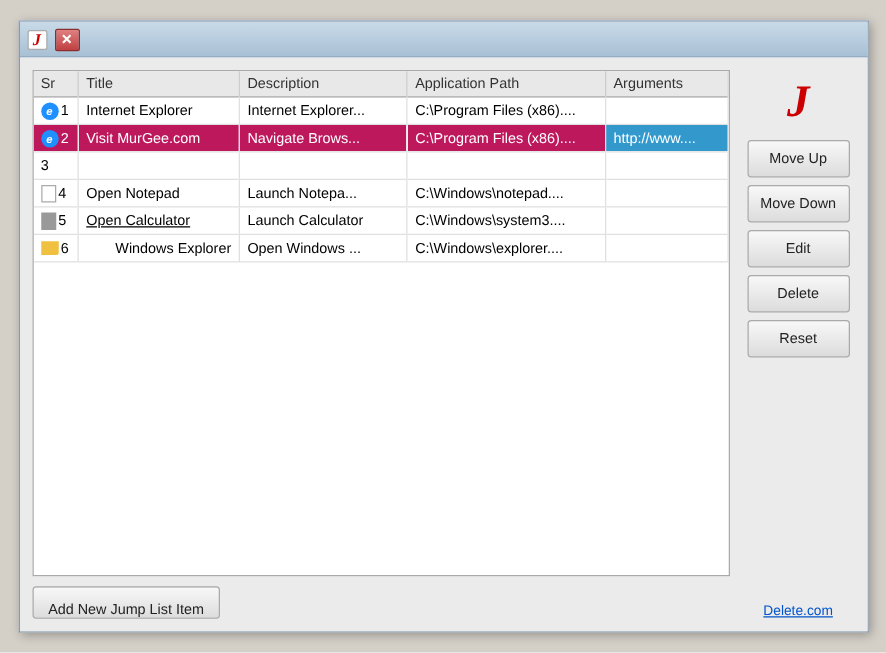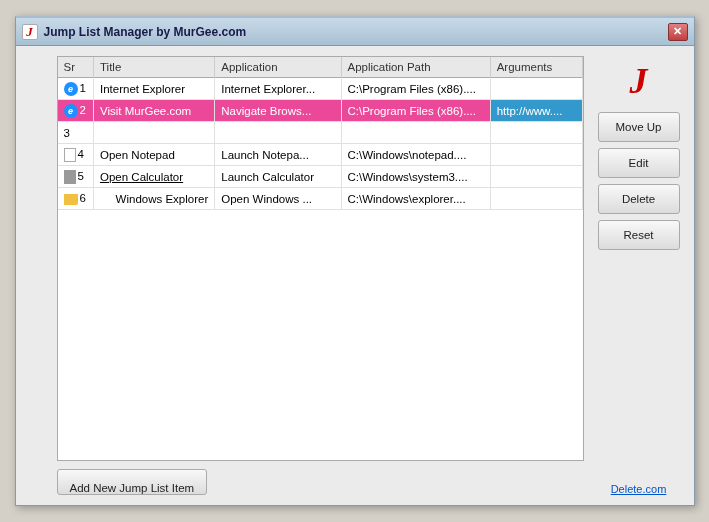--- a/index.html
+++ b/index.html
@@ -73,21 +73,20 @@
       display: flex;
       padding: 10px;
       gap: 10px;
       background: #ebebeb;
     }
     .left-panel {
       flex: 1;
       display: flex;
       flex-direction: column;
       gap: 8px;
-      margin-left: 31px;
     }
     .table-container {
       flex: 1;
       background: white;
       border: 1px solid #aaa;
       overflow: hidden;
     }
     table {
       width: 100%;
       border-collapse: collapse;
@@ -103,21 +102,21 @@
       font-weight: normal;
       color: #333;
       border-right: 1px solid #ccc;
       white-space: nowrap;
     }
     tbody tr {
       border-bottom: 1px solid #e0e0e0;
       height: 22px;
     }
     tbody tr.selected {
-      background: #ec4899;
+      background: #be185d;
       color: white;
     }
     tbody td {
       padding: 2px 6px;
       border-right: 1px solid #e0e0e0;
       white-space: nowrap;
       overflow: hidden;
       max-width: 120px;
       text-overflow: ellipsis;
     }
@@ -214,33 +213,32 @@
       font-size: 11.5px;
       color: #222;
     }
   </style>
 </head>
 <body>
 
 <div class="window">
   <div class="title-bar">
     <div class="title-bar-icon">J</div>
-    <span class="title-bar-text">Jump List Manager by MurGee.com</span>
     <div class="close-button">✕</div>
   </div>
 
   <div class="content">
     <div class="left-panel">
       <div class="table-container">
         <table>
           <thead>
             <tr>
               <th>Sr</th>
               <th>Title</th>
-              <th>Application</th>
+              <th>Description</th>
               <th>Application Path</th>
               <th>Arguments</th>
             </tr>
           </thead>
           <tbody id="table-body">
           <tr>
                 <td style="width: 36px;"><span class="ie-icon">e</span>1</td>
                 <td style="min-width: 100px;">Internet Explorer</td>
                 <td style="min-width: 110px;">Internet Explorer...</td>
                 <td style="min-width: 130px;">C:\Program Files (x86)....</td>
@@ -285,20 +283,21 @@
         </table>
       </div>
       <div class="bottom-buttons">
         <button class="bottom-btn">Add New Jump List Item</button>
       </div>
     </div>
 
     <div class="right-panel">
       <div class="murgee-logo">J</div>
       <button class="right-button">Move Up</button>
+      <button class="right-button">Move Down</button>
       <button class="right-button">Edit</button>
       <button class="right-button">Delete</button>
       <button class="right-button">Reset</button>
       <div class="spacer"></div>
       <span class="murgee-link">Delete.com</span>
     </div>
   </div>
 </div>
 
 </body></html>

